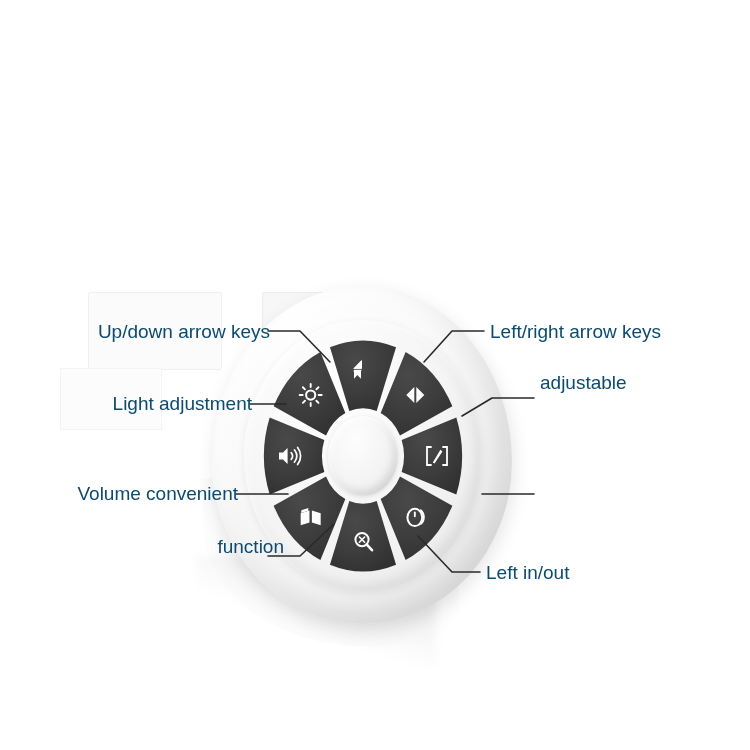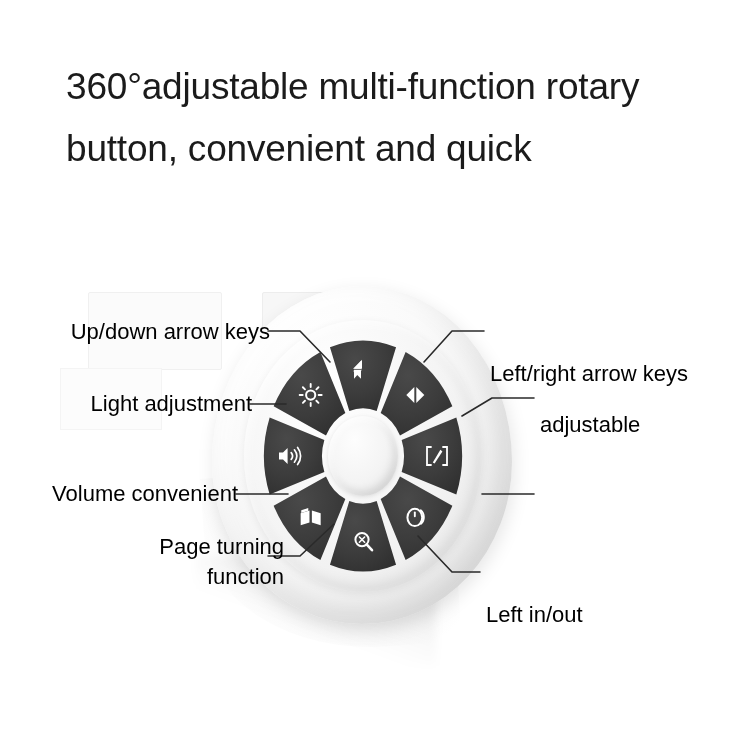--- a/index.html
+++ b/index.html
@@ -150,28 +150,28 @@
     background: radial-gradient(ellipse at 38% 30%, #fdfdfd 0%, #f4f4f4 52%, #e4e4e4 100%);
     box-shadow:
       inset 2px 3px 7px rgba(255,255,255,0.95),
       inset -3px -4px 9px rgba(0,0,0,0.12),
       0 1px 4px rgba(0,0,0,0.10);
   }
 
   
   .callout-label {
     position: absolute;
-    font-size: 22px;
+    font-size: 19px;
     line-height: 30px;
-    color: #000000;
+    color: #0c4a6e;
     white-space: nowrap;
   }
   .callout-label.two-line { white-space: normal; }
   .label-left  { text-align: right; }
-  .label-right { text-align: left; margin-top: 42px; }
+  .label-right { text-align: left; }
 
   #label-updown   { right: 480px; top: 317px; }
   #label-light    { right: 498px; top: 389px; }
   #label-volume   { right: 512px; top: 479px; }
   #label-page     { left: 114px;  top: 532px; width: 170px; }
   #label-leftright{ left: 490px;  top: 317px; }
   #label-brush    { left: 540px;  top: 368px; width: 170px; }
   #label-mouse    { left: 540px;  top: 479px; }
   #label-zoom     { left: 486px;  top: 558px; }
 
@@ -183,24 +183,20 @@
     width: 750px;
     height: 750px;
     pointer-events: none;
   }
 </style>
 </head>
 <body>
 
 <div id="page">
 
-  <div id="title-block">
-    <div class="title-line">360°adjustable multi-function rotary</div>
-    <div class="title-line">button, convenient and quick</div>
-  </div>
 
   <div class="bg-panel" id="bg-panel-left"></div>
   <div class="bg-panel" id="bg-panel-mid"></div>
   <div class="bg-panel" id="bg-panel-lower"></div>
 
   <div id="device-shadow"></div>
   <div id="device-tail"></div>
   <div id="device-tail-shade"></div>
   <div id="device-body"></div>
   <div id="device-rim"></div>
@@ -299,21 +295,20 @@
     </g>
   </svg>
 
   <div class="callout-label label-left" id="label-updown">Up/down arrow keys</div>
 
   <div class="callout-label label-left" id="label-light">Light adjustment</div>
 
   <div class="callout-label label-left" id="label-volume">Volume convenient</div>
 
   <div class="callout-label two-line label-left" id="label-page">
-    <div>Page turning</div>
     <div>function</div>
   </div>
 
   <div class="callout-label label-right" id="label-leftright">Left/right arrow keys</div>
 
   <div class="callout-label two-line label-right" id="label-brush">
     <div>adjustable</div>
   </div>
 
 

